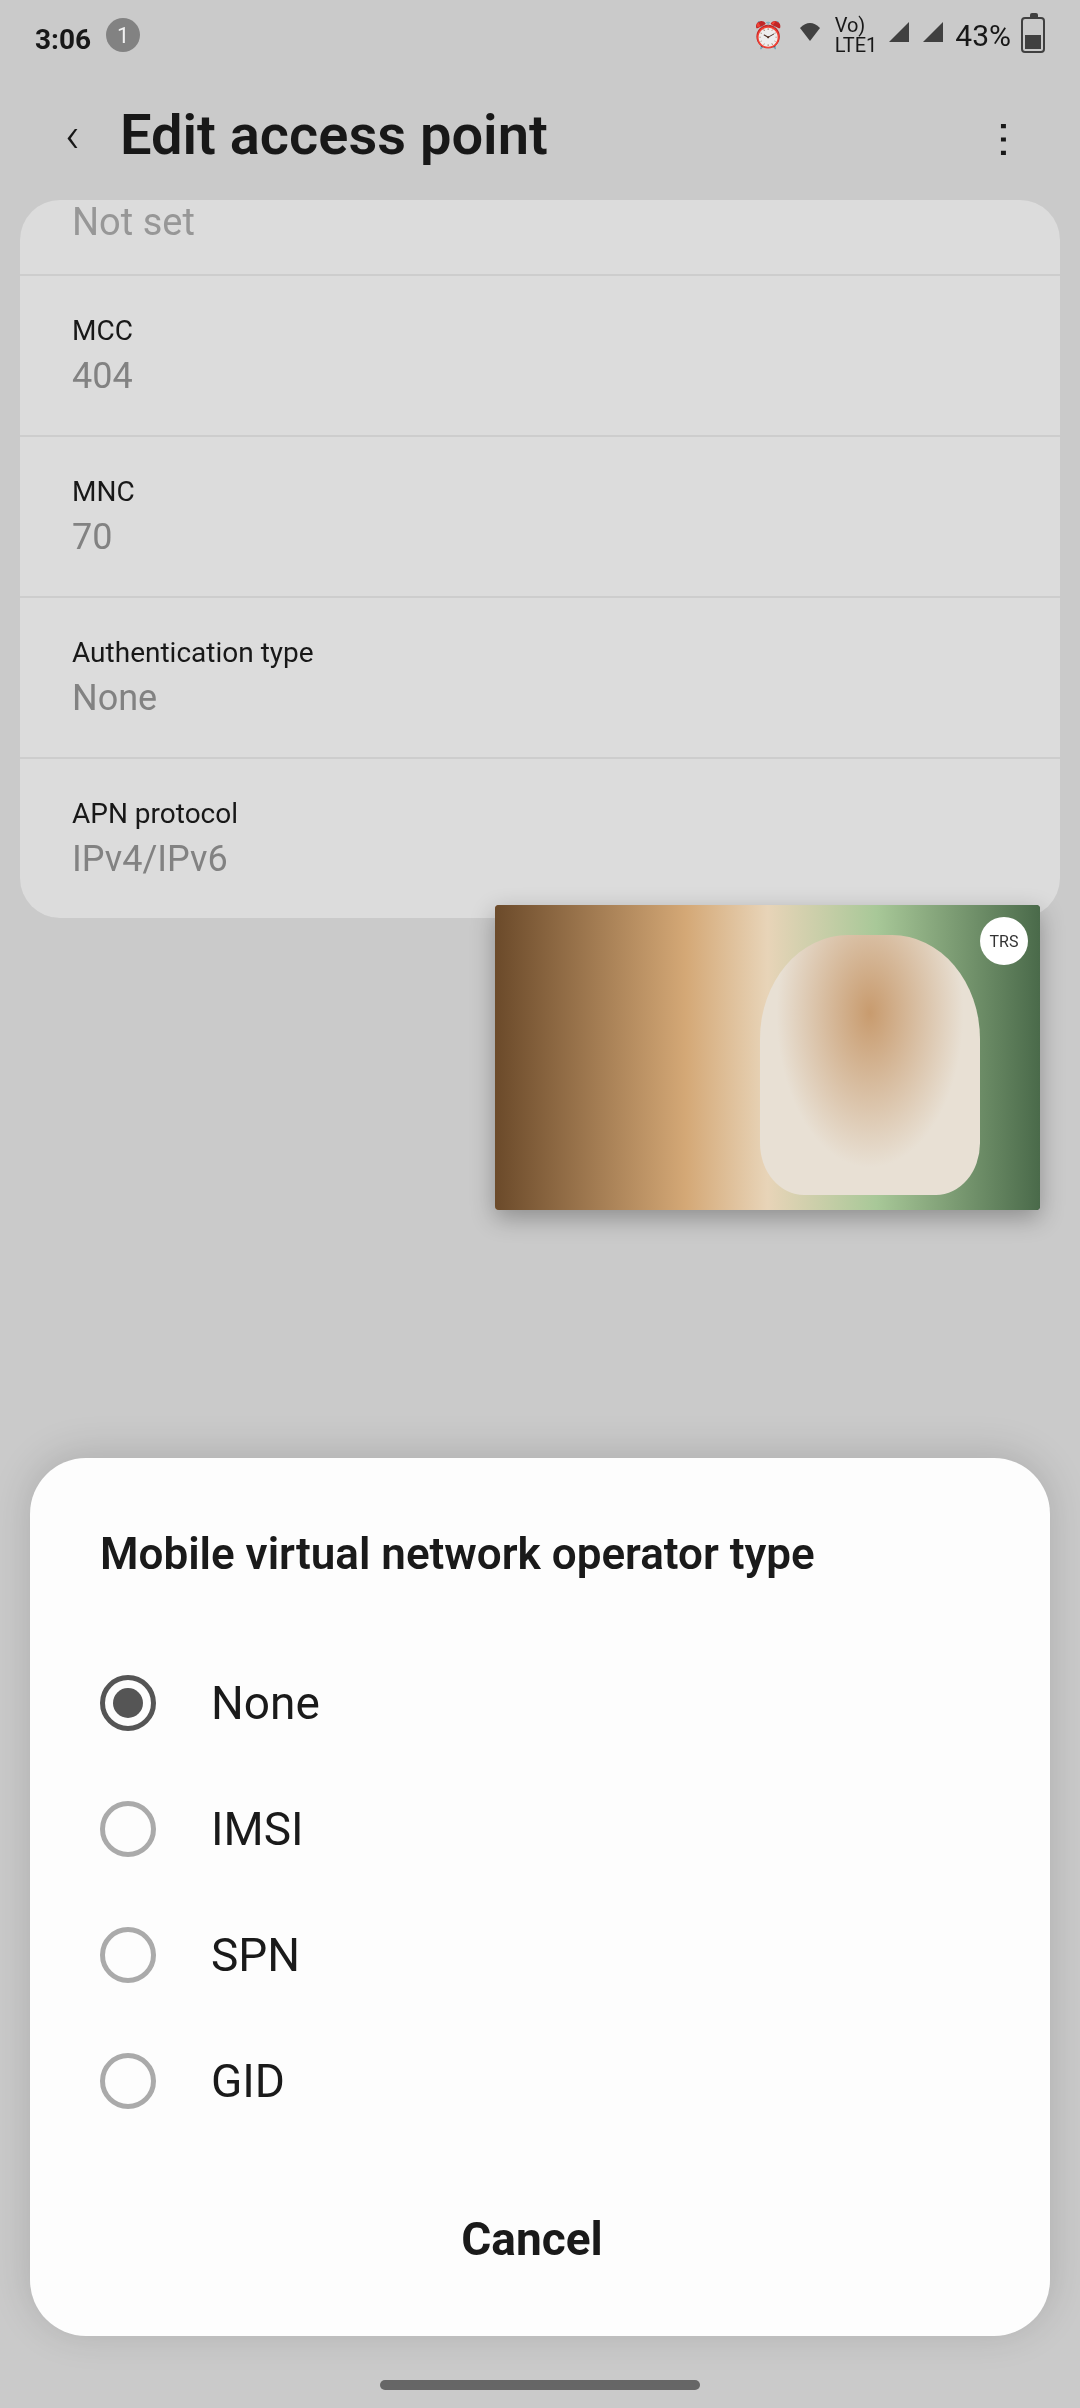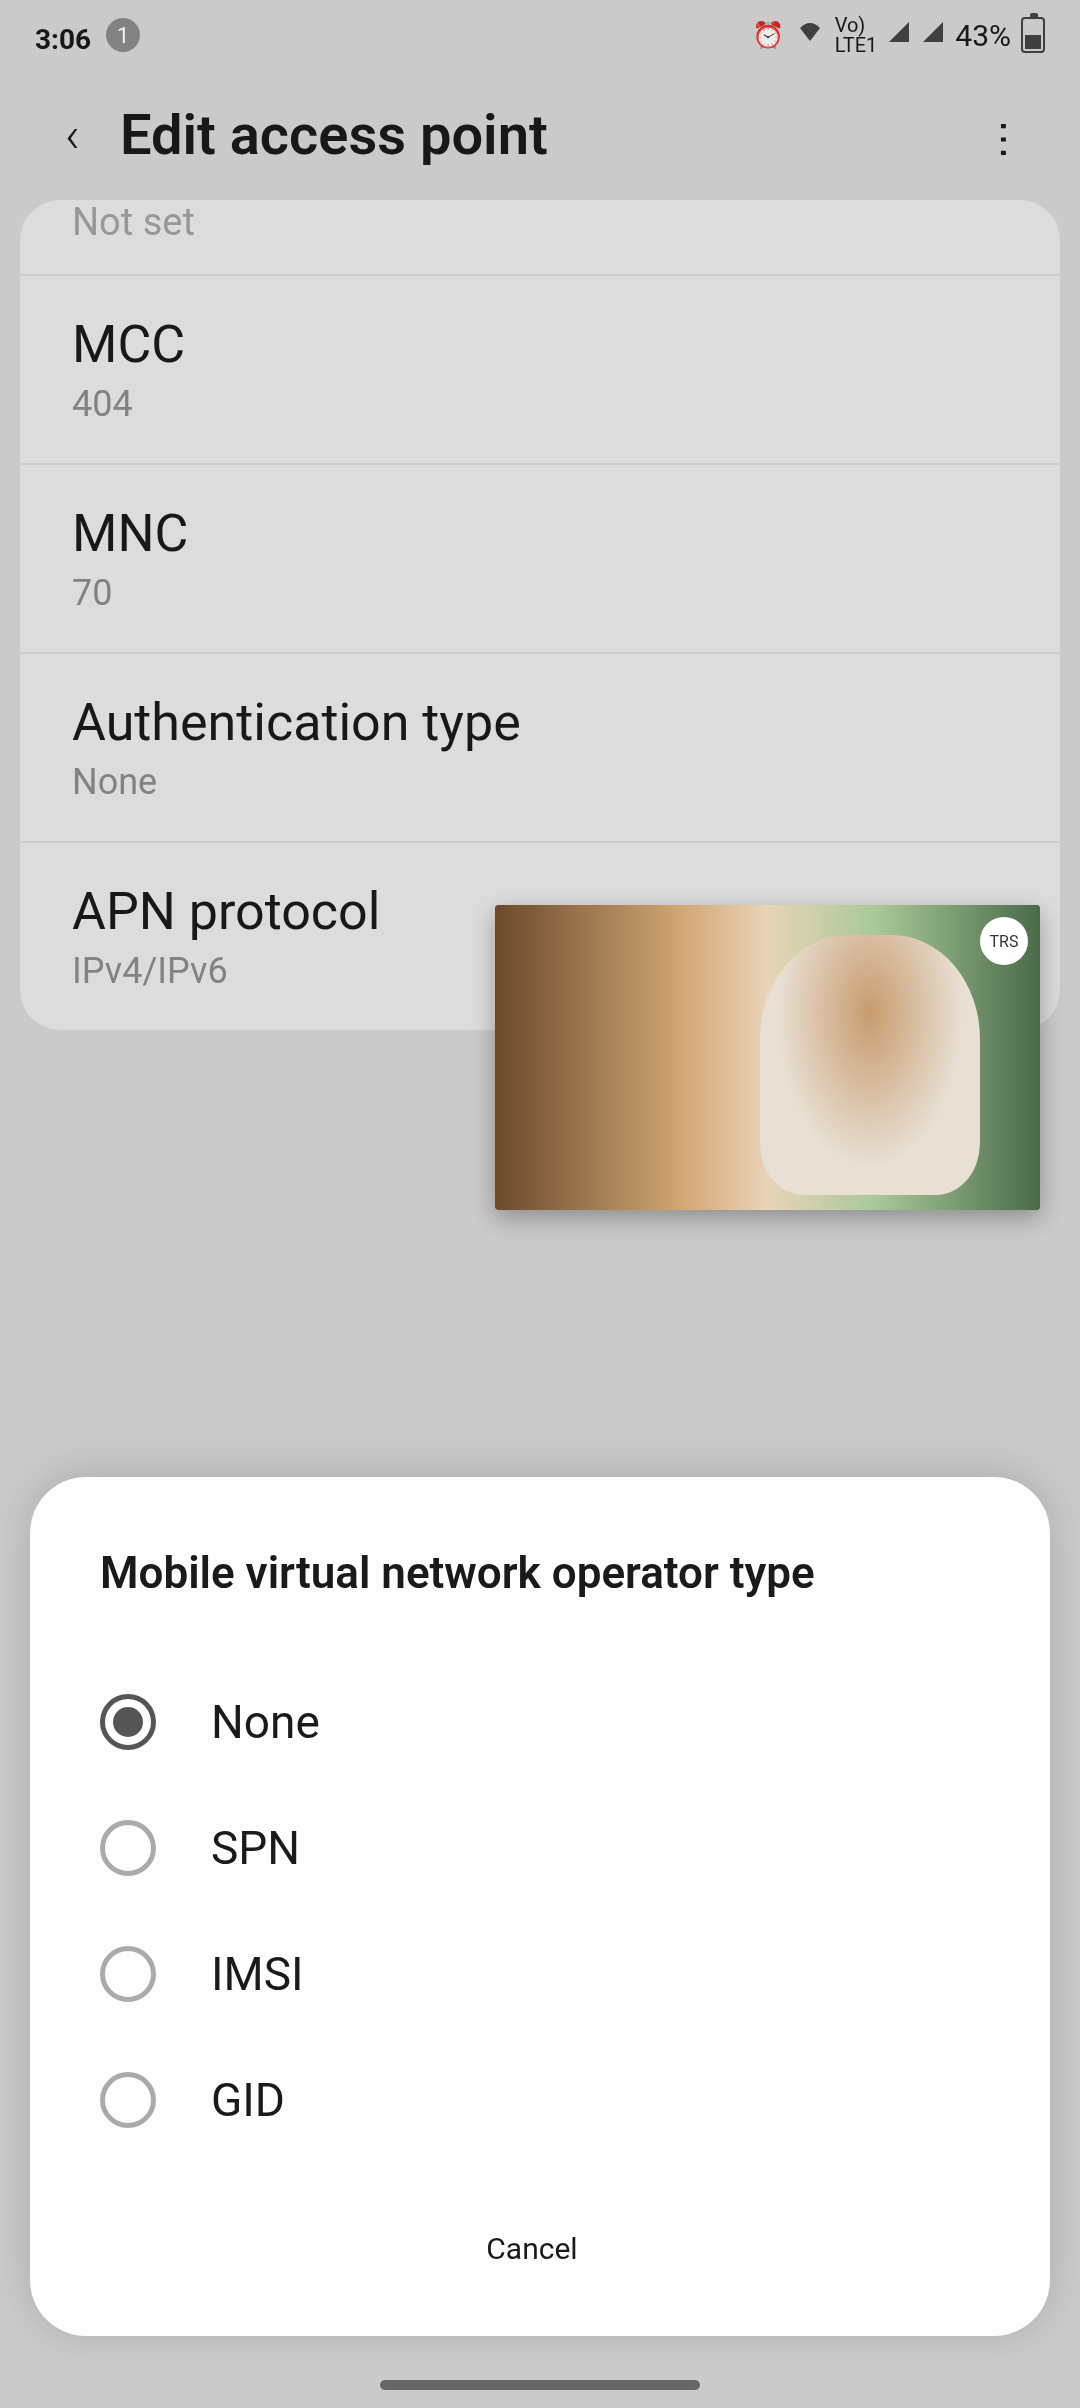--- a/index.html
+++ b/index.html
@@ -117,21 +117,21 @@
     .cut-item {
       padding: 0 52px 30px 52px;
       color: #a0a0a0;
       font-size: 38px;
     }
     .settings-item {
       padding: 38px 52px;
       border-top: 2px solid #d8d8d8;
     }
     .settings-label {
-      font-size: 52px;
+      font-size: 28px;
       color: #1a1a1a;
       margin-bottom: 8px;
       font-weight: 400;
     }
     .settings-value {
       font-size: 36px;
       color: #8a8a8a;
     }
     .pip-overlay {
       position: absolute;
@@ -220,22 +220,22 @@
       height: 30px;
       background: #555;
       border-radius: 50%;
     }
     .radio-label {
       font-size: 46px;
       color: #1a1a1a;
     }
     .cancel-btn {
       text-align: center;
-      font-size: 30px;
-      font-weight: 400;
+      font-size: 46px;
+      font-weight: 700;
       color: #1a1a1a;
       padding: 48px 0 20px 0;
       margin-top: 20px;
     }
     .nav-bar {
       position: absolute;
       bottom: 18px;
       left: 50%;
       transform: translateX(-50%);
       width: 320px;
@@ -318,25 +318,25 @@
 
 <div class="bottom-sheet">
   <div class="sheet-title">Mobile virtual network operator type</div>
   <div class="radio-list">
     <div class="radio-item">
       <span class="radio-circle selected"></span>
       <span class="radio-label">None</span>
     </div>
     <div class="radio-item">
       <span class="radio-circle"></span>
-      <span class="radio-label">SPN</span>
+      <span class="radio-label">IMSI</span>
     </div>
     <div class="radio-item">
       <span class="radio-circle"></span>
-      <span class="radio-label">IMSI</span>
+      <span class="radio-label">SPN</span>
     </div>
     <div class="radio-item">
       <span class="radio-circle"></span>
       <span class="radio-label">GID</span>
     </div>
   </div>
   <div class="cancel-btn">Cancel</div>
 </div>
 
 <div class="nav-bar"></div>

